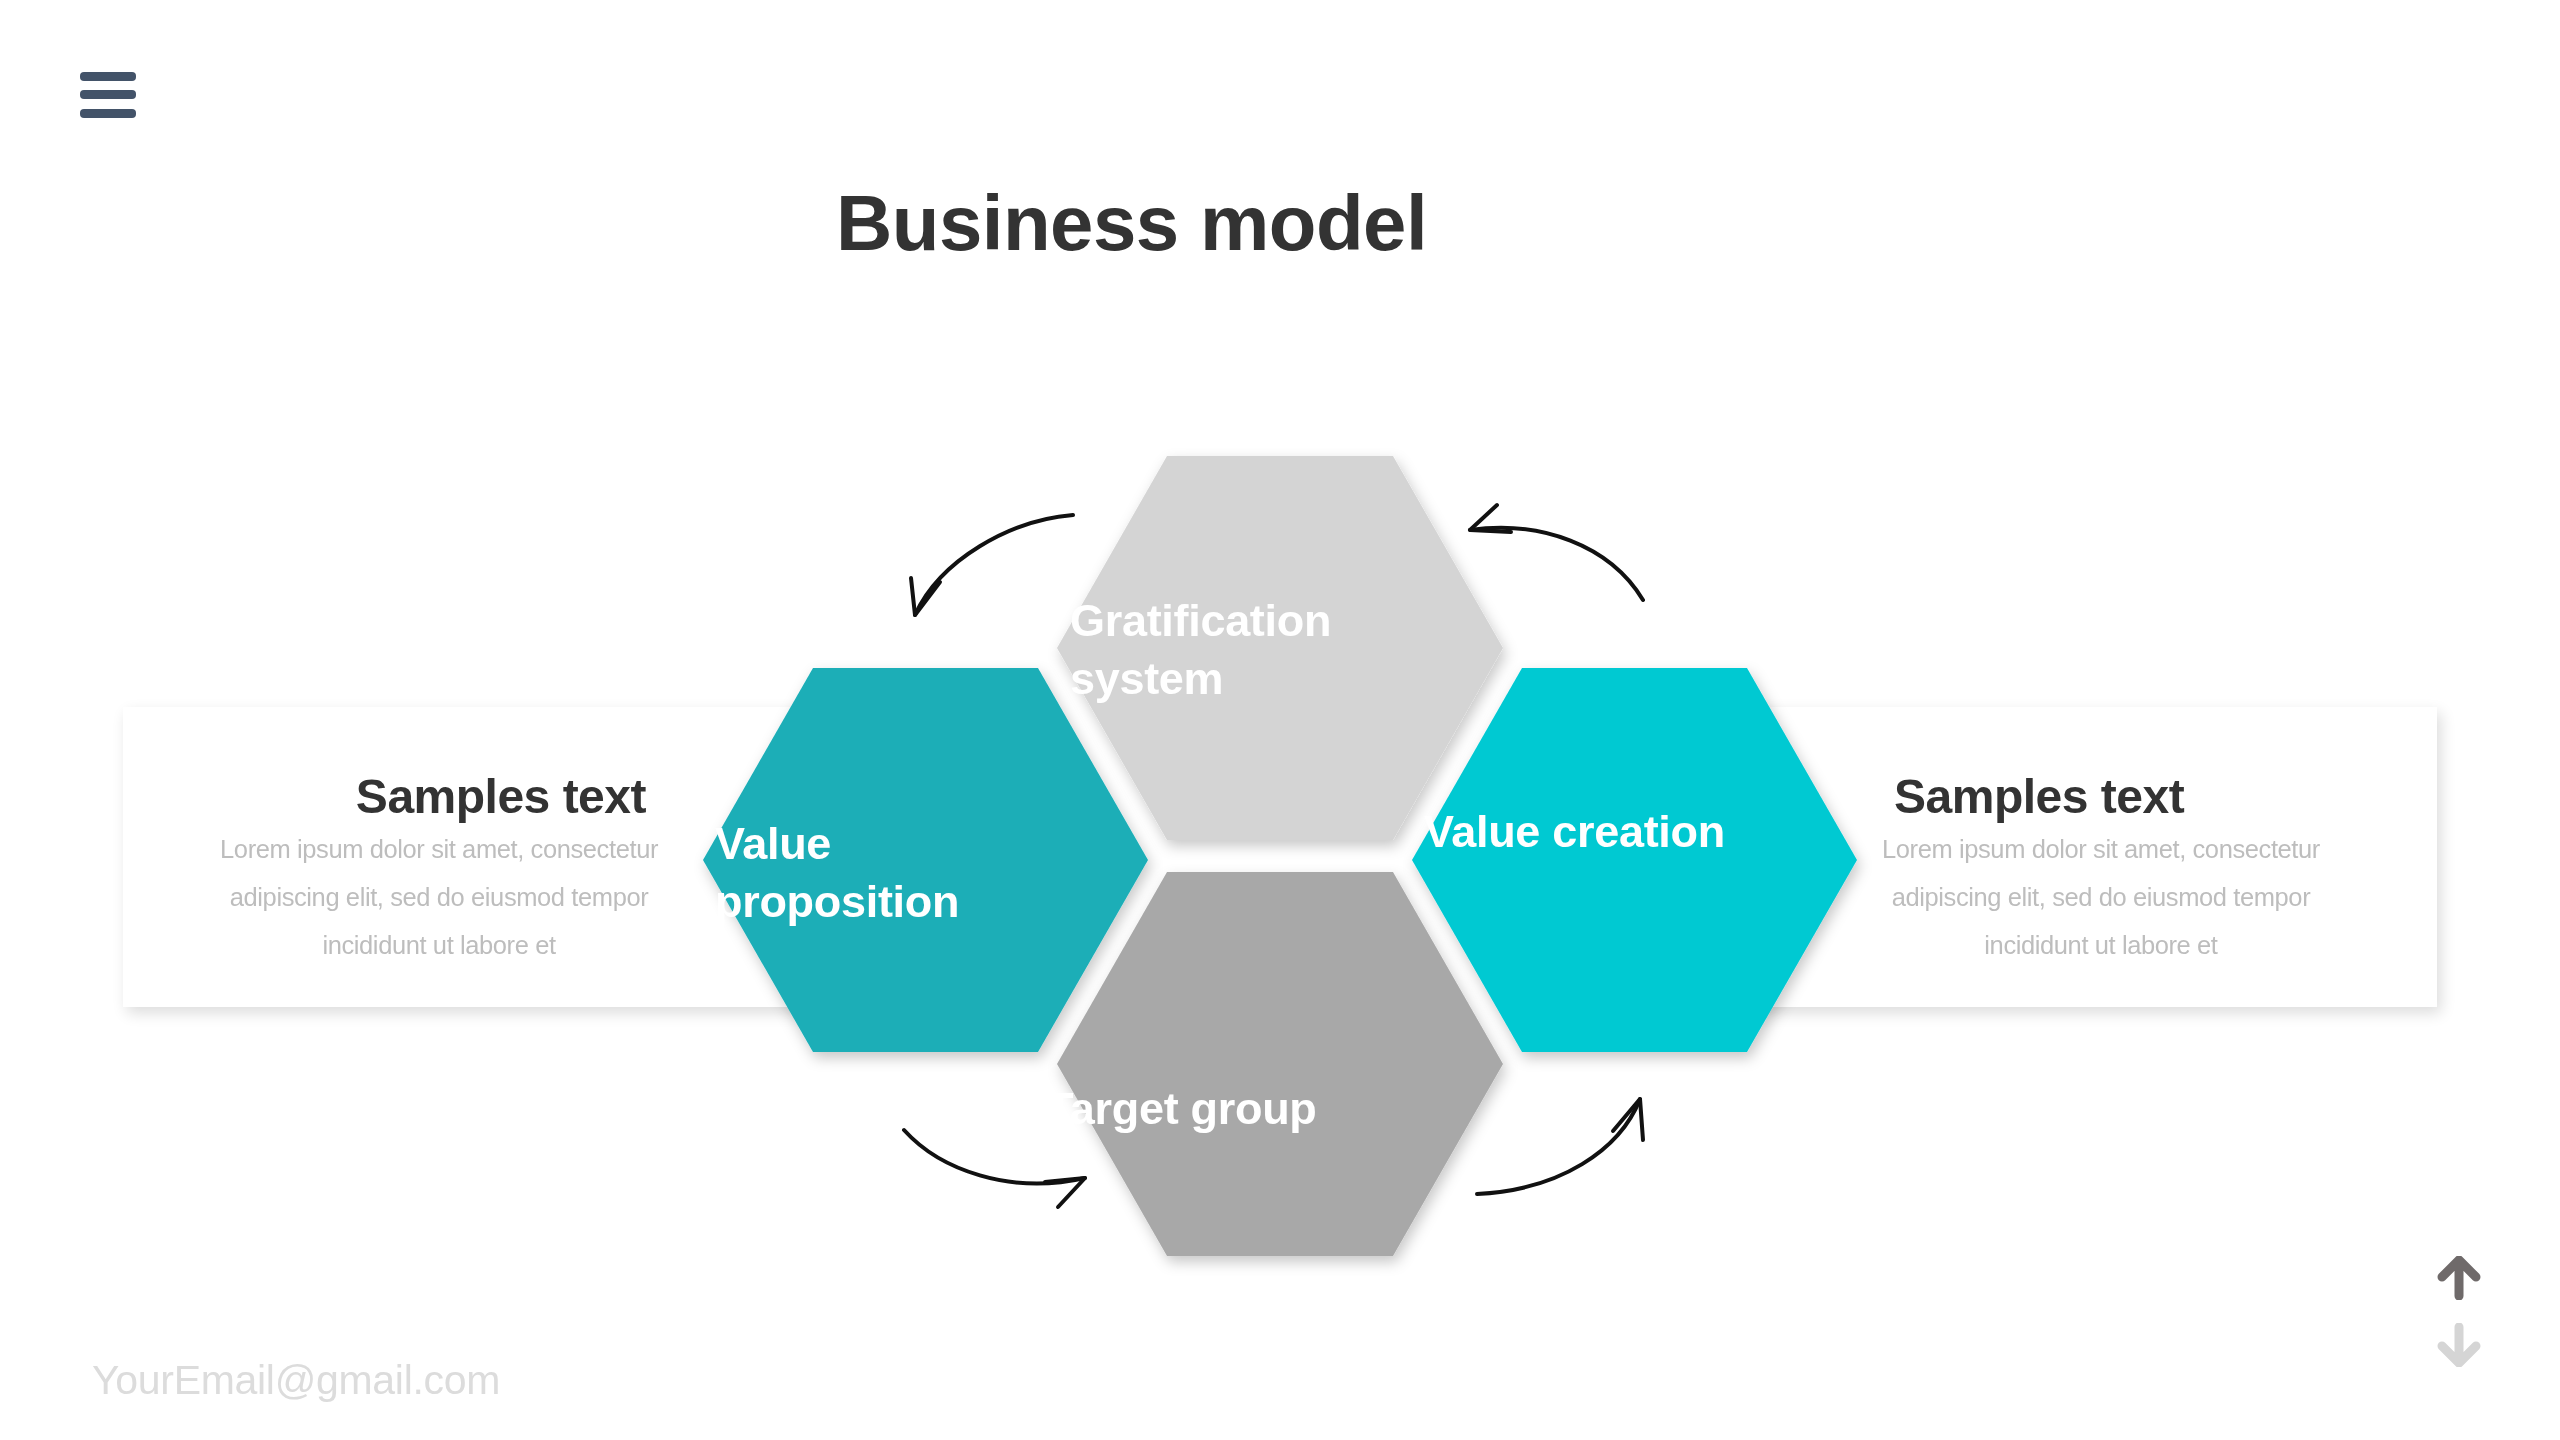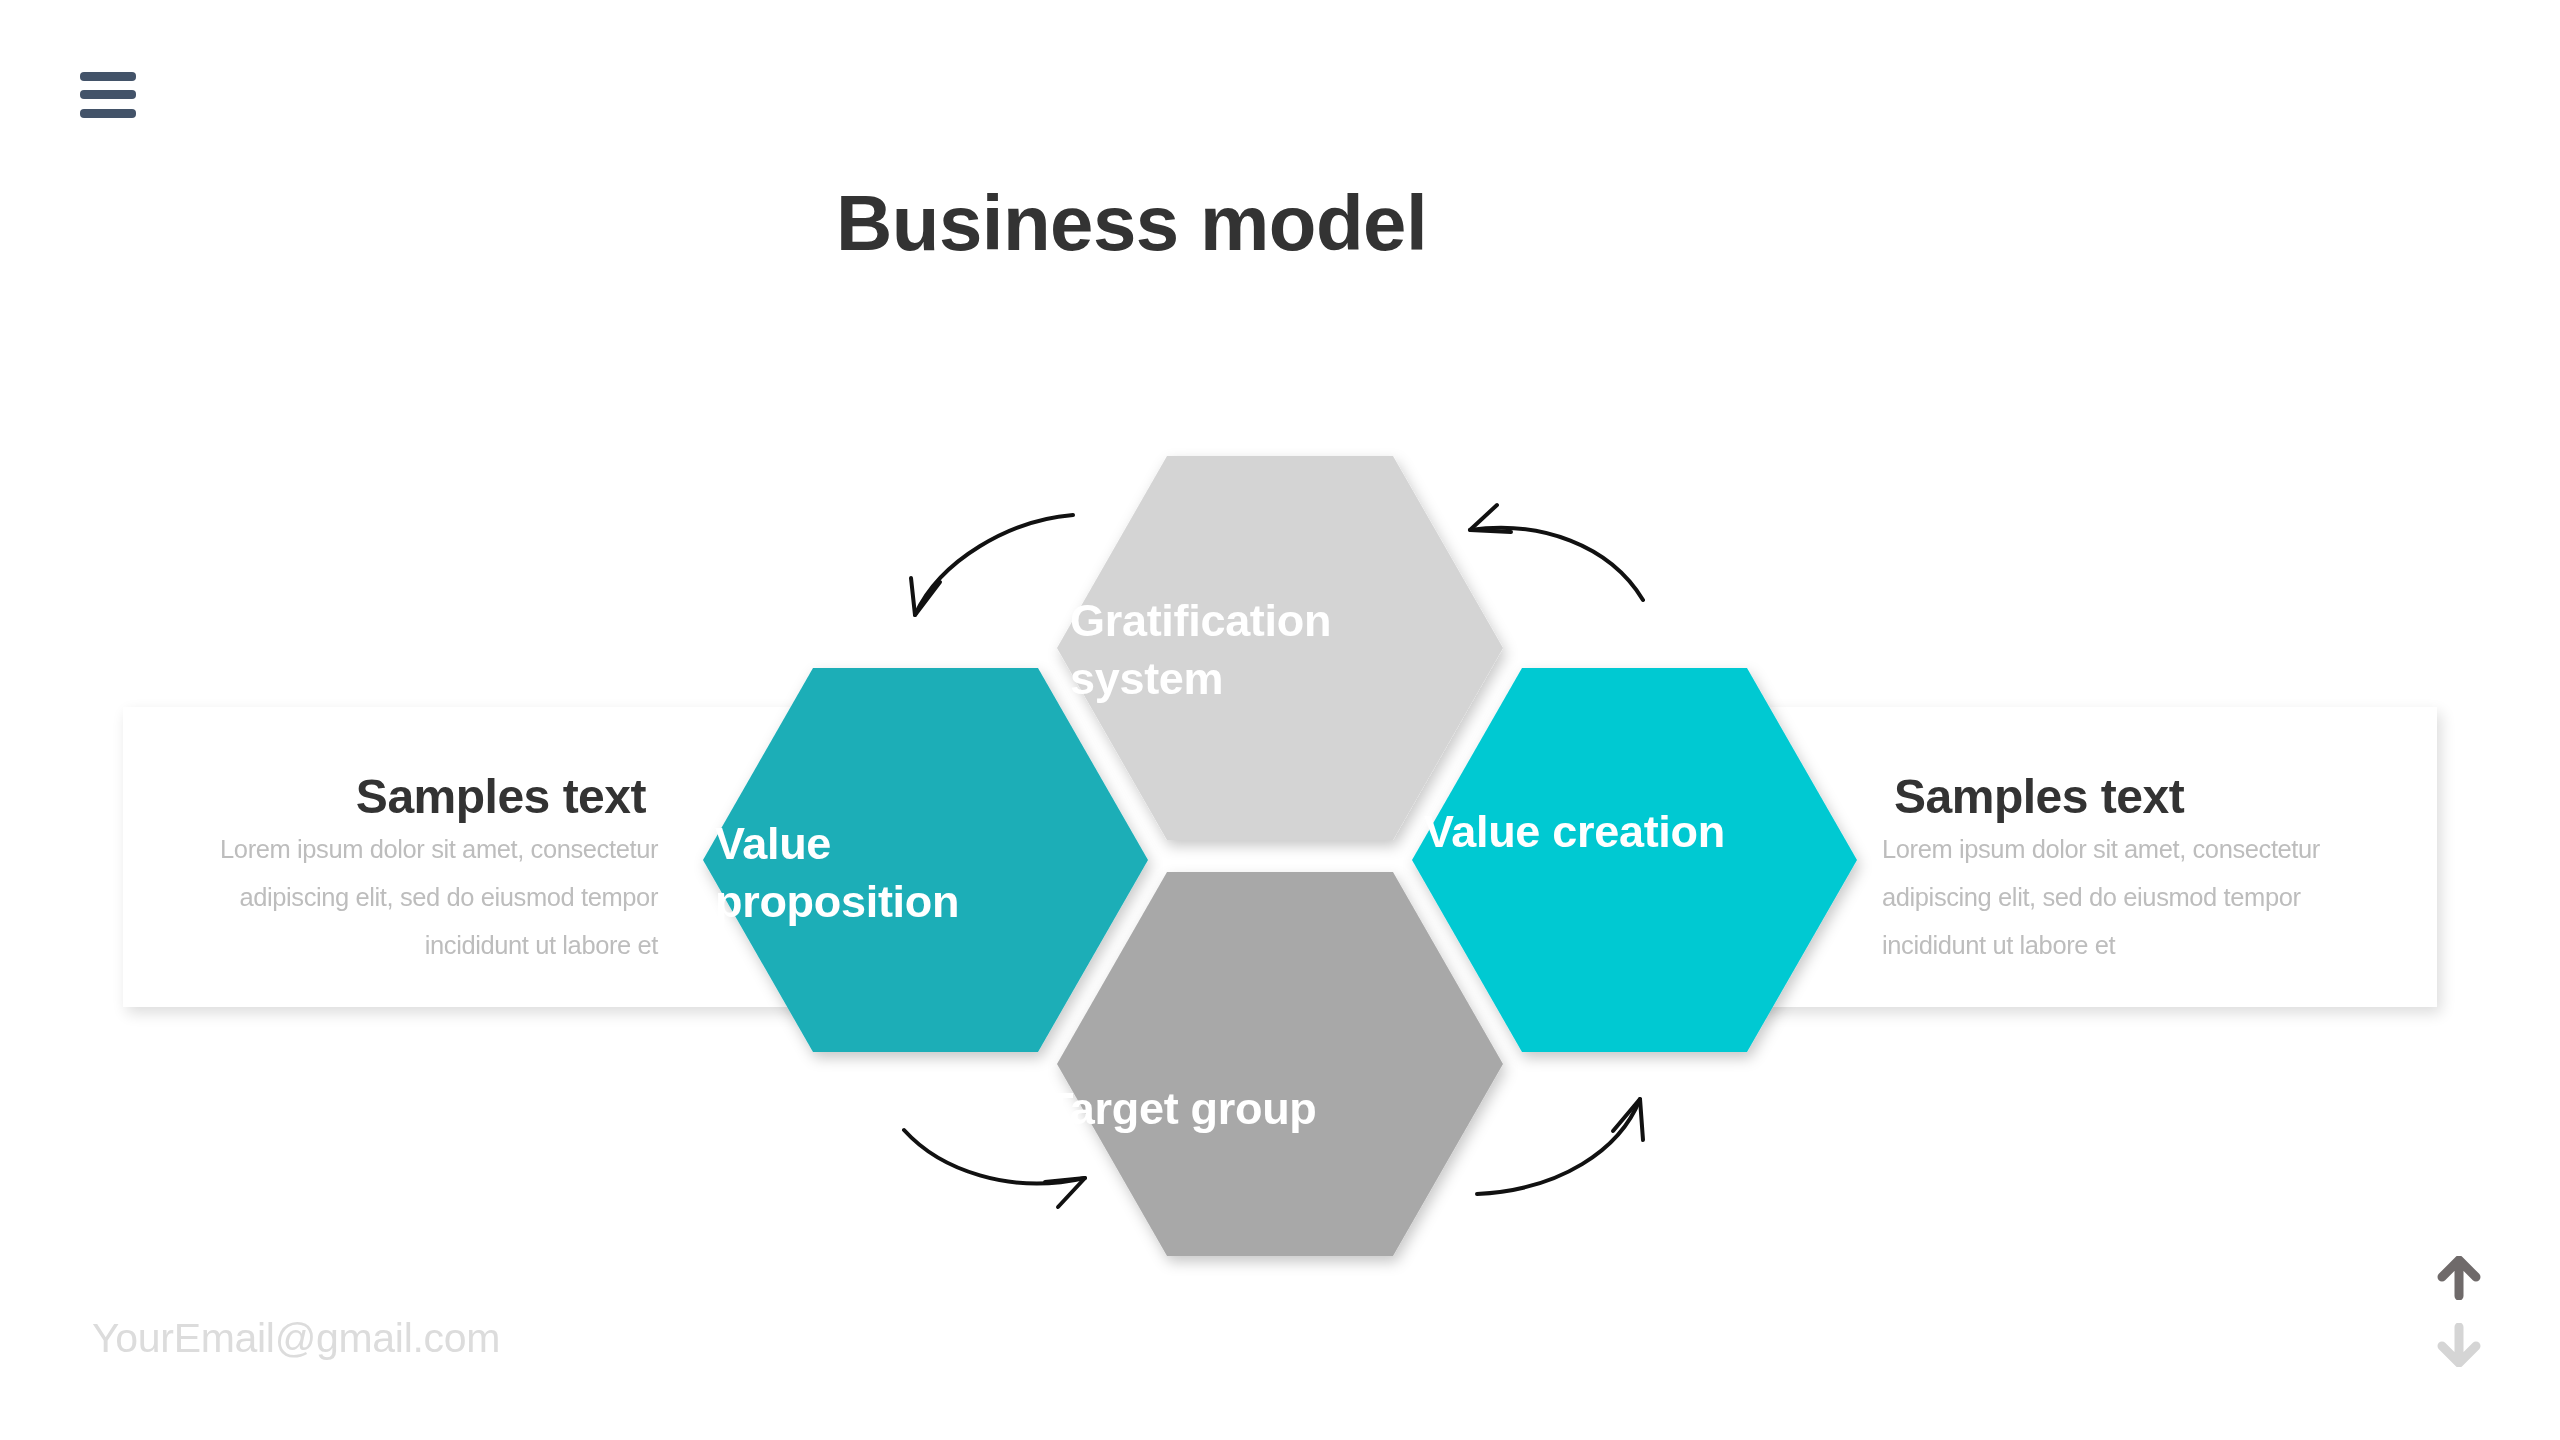--- a/index.html
+++ b/index.html
@@ -35,30 +35,30 @@
     .card h3 {
       position: absolute; margin: 12px; font-size: 48px; font-weight: bold; color: #333333;
       top: 54px; line-height: 1; letter-spacing: -0.5px;
     }
     .card p {
       position: absolute; margin: 0; font-size: 25.5px; color: #bdbdbd;
       line-height: 48px; top: 118px; letter-spacing: -0.4px;
     }
     .card-left h3, .card-left p { right: 155px; text-align: right; }
     .card-right h3, .card-right p { left: 137px; text-align: left; }
-    .card p span { display: block; white-space: nowrap; }
+    .card p span { display: block; white-space: nowrap; text-align: center; }
 
     svg.diagram { position: absolute; left: 0; top: 0; }
     .hex-label {
       position: absolute; color: #ffffff; font-weight: bold; font-size: 45px;
       text-align: left; line-height: 58px; width: 420px; letter-spacing: -0.3px;
     }
 
     .email {
-      position: absolute; left: 92px; top: 1318px; font-size: 41px; color: #dcdcdc;
+      position: absolute; left: 92px; top: 1360px; font-size: 41px; color: #dcdcdc;
       line-height: 1; letter-spacing: -0.3px;
     }
     .nav-arrow { position: absolute; left: 2436px; width: 46px; height: 44px; cursor: pointer; }
   </style>
 </head>
 <body>
 
 <div class="menu-btn">
   <span></span>
   <span></span>

